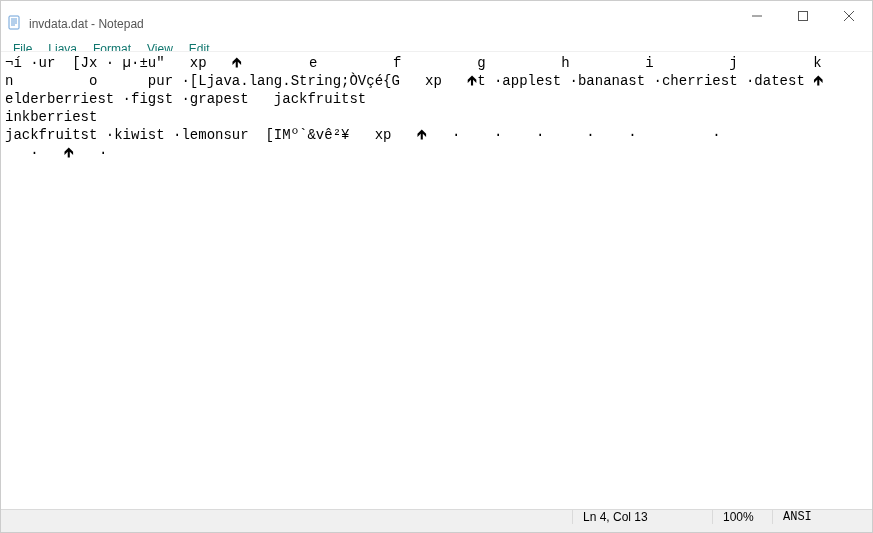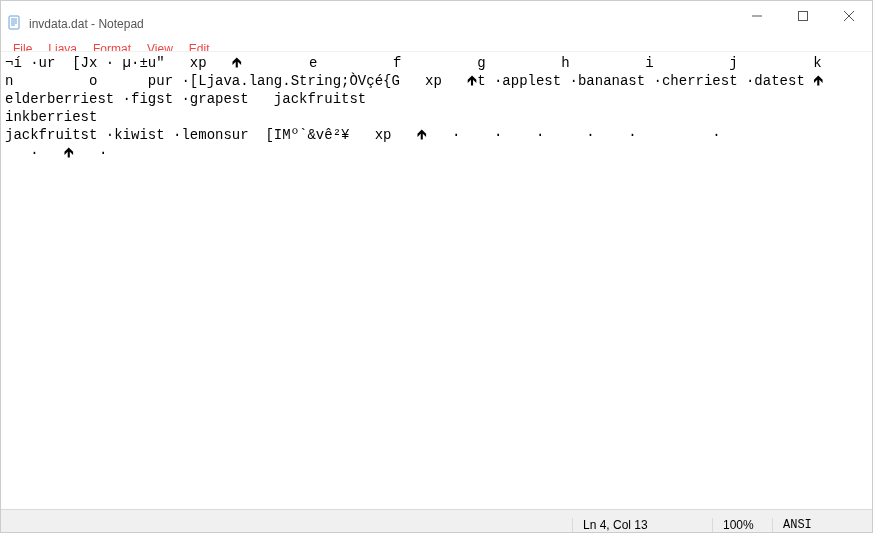--- a/index.html
+++ b/index.html
@@ -52,21 +52,21 @@
     height: 20px;
     display: flex;
     align-items: center;
     padding: 0 4px;
     background: #ffffff;
     font-size: 12px;
     user-select: none;
   }
   .menu-item {
     padding: 2px 8px;
-    color: #ef4444;
+    color: #0f766e;
     margin-top: 16px;
   }
   
   .editor {
     flex: 1;
     padding: 2px 4px 0 4px;
     font-family: Consolas, "Courier New", monospace;
     font-size: 14px;
     line-height: 18px;
     color: #000;
@@ -74,21 +74,21 @@
     overflow: hidden;
     border-top: 1px solid #f0f0f0;
     background: #ffffff;
   }
   
   .statusbar {
     height: 23px;
     border-top: 1px solid #dadada;
     background: #f0f0f0;
     display: flex;
-    align-items: flex-end;
+    align-items: flex-start;
     font-size: 12px;
     color: #000;
   }
   .status-cell {
     border-left: 1px solid #dadada;
     display: flex;
     align-items: center;
     padding: 0 10px;
   }
   .status-cell.first { border-left: none; flex: 1; }

